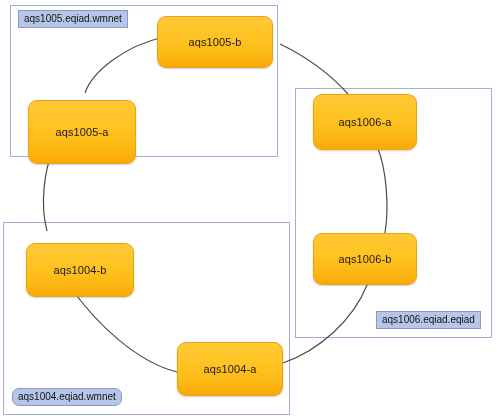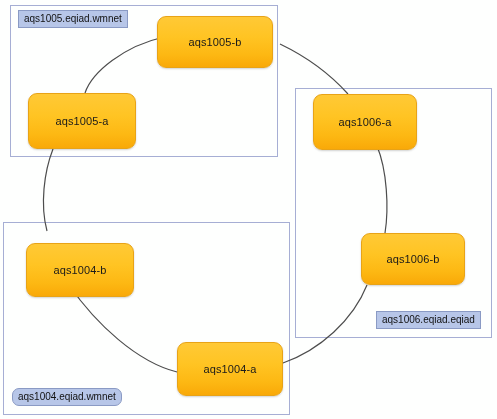--- a/index.html
+++ b/index.html
@@ -80,27 +80,27 @@
       <path d="M 280 44 C 305 56 330 74 348 94" fill="none" stroke="#4d4d4d" stroke-width="1.2"></path>
       <path d="M 377 146 C 387 170 389 208 385 233" fill="none" stroke="#4d4d4d" stroke-width="1.2"></path>
       <path d="M 367 285 C 353 320 320 350 283 363" fill="none" stroke="#4d4d4d" stroke-width="1.2"></path>
       <path d="M 177 372 C 137 362 96 324 69 285" fill="none" stroke="#4d4d4d" stroke-width="1.2"></path>
       <path d="M 47 231 C 40 205 44 172 53 149" fill="none" stroke="#4d4d4d" stroke-width="1.2"></path>
     </svg>
 
   <div class="node" id="node-0" style="left: 157px; top: 16px; width: 116px; height: 52px; border-color: rgb(232, 163, 23);">
     <span class="node-label">aqs1005-b</span>
   </div>
-  <div class="node" id="node-1" style="left: 28px; top: 93px; width: 108px; height: 56px; border-color: rgb(232, 163, 23);">
+  <div class="node" id="node-1" style="left: 28px; top: 100px; width: 108px; height: 64px; border-color: rgb(232, 163, 23);">
     <span class="node-label">aqs1005-a</span>
   </div>
   <div class="node" id="node-2" style="left: 313px; top: 94px; width: 104px; height: 56px; border-color: rgb(232, 163, 23);">
     <span class="node-label">aqs1006-a</span>
   </div>
-  <div class="node" id="node-3" style="left: 313px; top: 233px; width: 104px; height: 52px; border-color: rgb(232, 163, 23); margin-left: 48px;">
+  <div class="node" id="node-3" style="left: 313px; top: 233px; width: 104px; height: 52px; border-color: rgb(232, 163, 23);">
     <span class="node-label">aqs1006-b</span>
   </div>
   <div class="node" id="node-4" style="left: 26px; top: 243px; width: 108px; height: 54px; border-color: rgb(232, 163, 23);">
     <span class="node-label">aqs1004-b</span>
   </div>
   <div class="node" id="node-5" style="left: 177px; top: 342px; width: 106px; height: 54px; border-color: rgb(232, 163, 23);">
     <span class="node-label">aqs1004-a</span>
   </div>
 
   <div class="cluster-tag" id="tag-0" style="left: 18px; top: 10px; background: rgb(183, 198, 232); border-color: rgb(138, 154, 196);">aqs1005.eqiad.wmnet</div>

